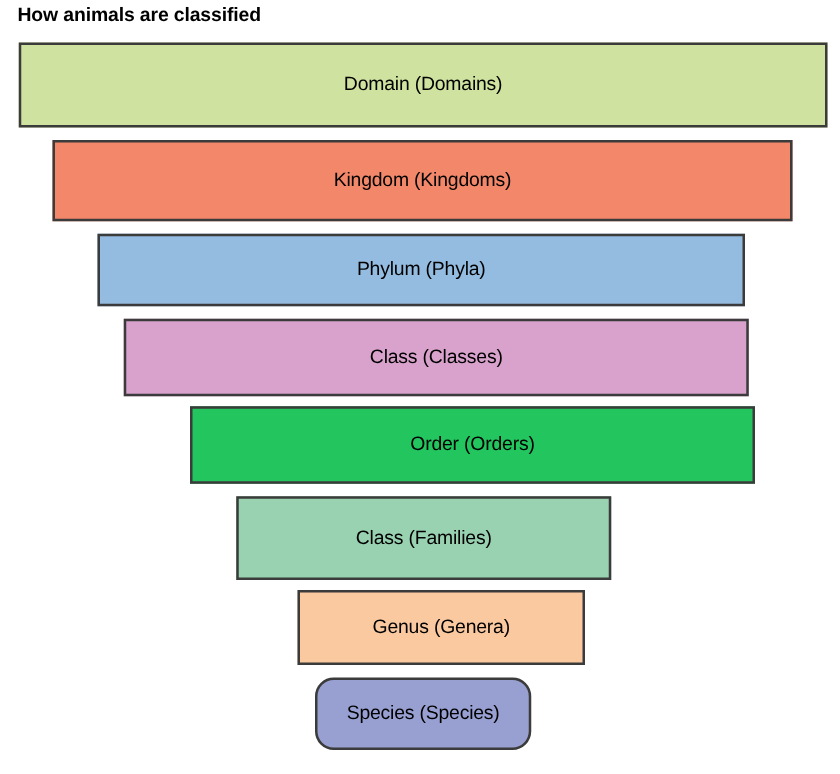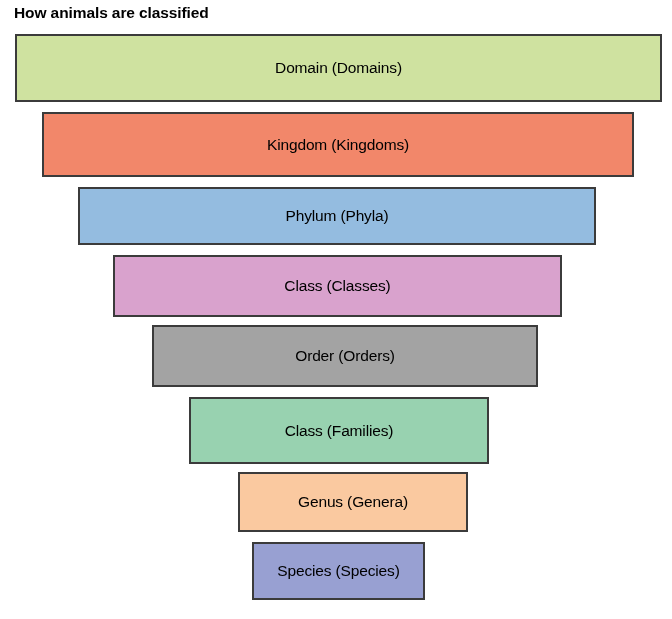--- a/index.html
+++ b/index.html
@@ -62,30 +62,30 @@
   <div id="bars-layer">
       <div class="rank-bar" style="left: 15px; top: 34px; width: 647px; height: 68px; background: rgb(207, 226, 160); border-color: rgb(59, 59, 59);">
         <span class="rank-label">Domain (Domains)</span>
       </div>
       <div class="rank-bar" style="left: 42px; top: 112px; width: 592px; height: 65px; background: rgb(242, 135, 106); border-color: rgb(59, 59, 59);">
         <span class="rank-label">Kingdom (Kingdoms)</span>
       </div>
       <div class="rank-bar" style="left: 78px; top: 187px; width: 518px; height: 58px; background: rgb(148, 188, 224); border-color: rgb(59, 59, 59); justify-content: center;">
         <span class="rank-label">Phylum (Phyla)</span>
       </div>
-      <div class="rank-bar" style="left: 113px; top: 255px; width: 449px; height: 62px; background: rgb(217, 162, 205); border-color: rgb(59, 59, 59);">
+      <div class="rank-bar" style="left: 99px; top: 255px; width: 500px; height: 62px; background: rgb(217, 162, 205); border-color: rgb(59, 59, 59);">
         <span class="rank-label">Class (Classes)</span>
       </div>
-      <div class="rank-bar" style="left: 152px; top: 325px; width: 386px; height: 62px; background: #a3a3a3; border-color: rgb(59, 59, 59);">
+      <div class="rank-bar" style="left: 152px; top: 325px; width: 452px; height: 62px; background: #22c55e; border-color: rgb(59, 59, 59);">
         <span class="rank-label">Order (Orders)</span>
       </div>
       <div class="rank-bar" style="left: 189px; top: 397px; width: 300px; height: 67px; background: rgb(152, 210, 176); border-color: rgb(59, 59, 59);">
         <span class="rank-label">Class (Families)</span>
       </div>
       <div class="rank-bar" style="left: 238px; top: 472px; width: 230px; height: 60px; background: rgb(250, 201, 160); border-color: rgb(59, 59, 59);">
         <span class="rank-label">Genus (Genera)</span>
       </div>
-      <div class="rank-bar" style="left: 252px; top: 542px; width: 173px; height: 58px; background: rgb(152, 160, 210); border-color: rgb(59, 59, 59);">
+      <div class="rank-bar" style="left: 252px; top: 542px; width: 173px; height: 58px; background: rgb(152, 160, 210); border-color: rgb(59, 59, 59); border-radius: 15px;">
         <span class="rank-label">Species (Species)</span>
       </div>
     </div>
 
 </div>
 
 </body></html>

